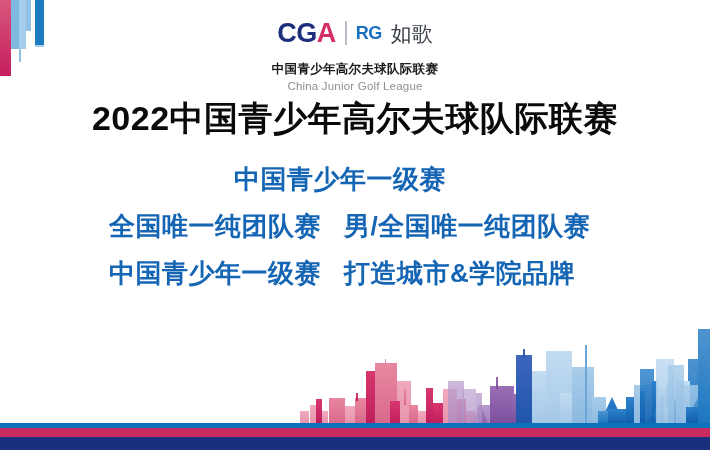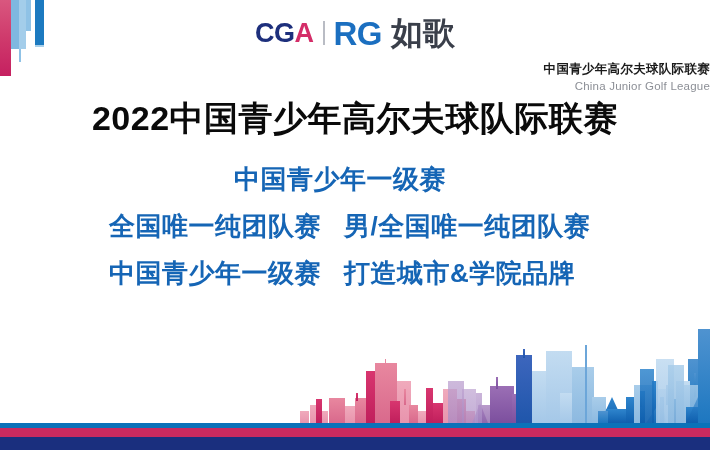--- a/index.html
+++ b/index.html
@@ -39,21 +39,21 @@
   .tb-b3 { left: 26px; width: 5px;  height: 31px; background: #8fc2e6; }
   .tb-line { left: 19px; top: 49px; width: 2px; height: 13px; background: #8fc2e6; }
   .tb-blue { left: 35px; width: 9px; height: 45px; background: #1c7ac0; }
   .tb-blue-under { left: 35px; top: 45px; width: 9px; height: 2px; background: #a8d0ea; }
 
   
   .logo-block {
     position: absolute;
     left: 0; right: 0;
     top: 18px;
-    text-align: right;
+    text-align: center;
   }
   .logo-row {
     display: flex;
     align-items: center;
     justify-content: center;
     gap: 9px;
     height: 30px;
   }
   .logo-cga {
     font-size: 27px;
@@ -62,29 +62,29 @@
     line-height: 1;
   }
   .logo-cga .c1 { color: #1d2f7c; }
   .logo-cga .c2 { color: #d42d68; }
   .logo-divider {
     width: 2px;
     height: 24px;
     background: #b9bcc4;
   }
   .logo-rg {
-    font-size: 33px;
+    font-size: 18px;
     font-weight: bold;
     color: #1b6fc0;
     letter-spacing: -0.5px;
     line-height: 1;
   }
   .logo-ruge {
-    font-size: 32px;
-    font-weight: bold;
+    font-size: 21px;
+    font-weight: normal;
     color: #3a3f4a;
     line-height: 1;
     letter-spacing: 0px;
   }
   .logo-cn {
     margin-top: 13px;
     font-size: 12.5px;
     font-weight: bold;
     color: #1b1b1b;
     letter-spacing: 0.3px;

